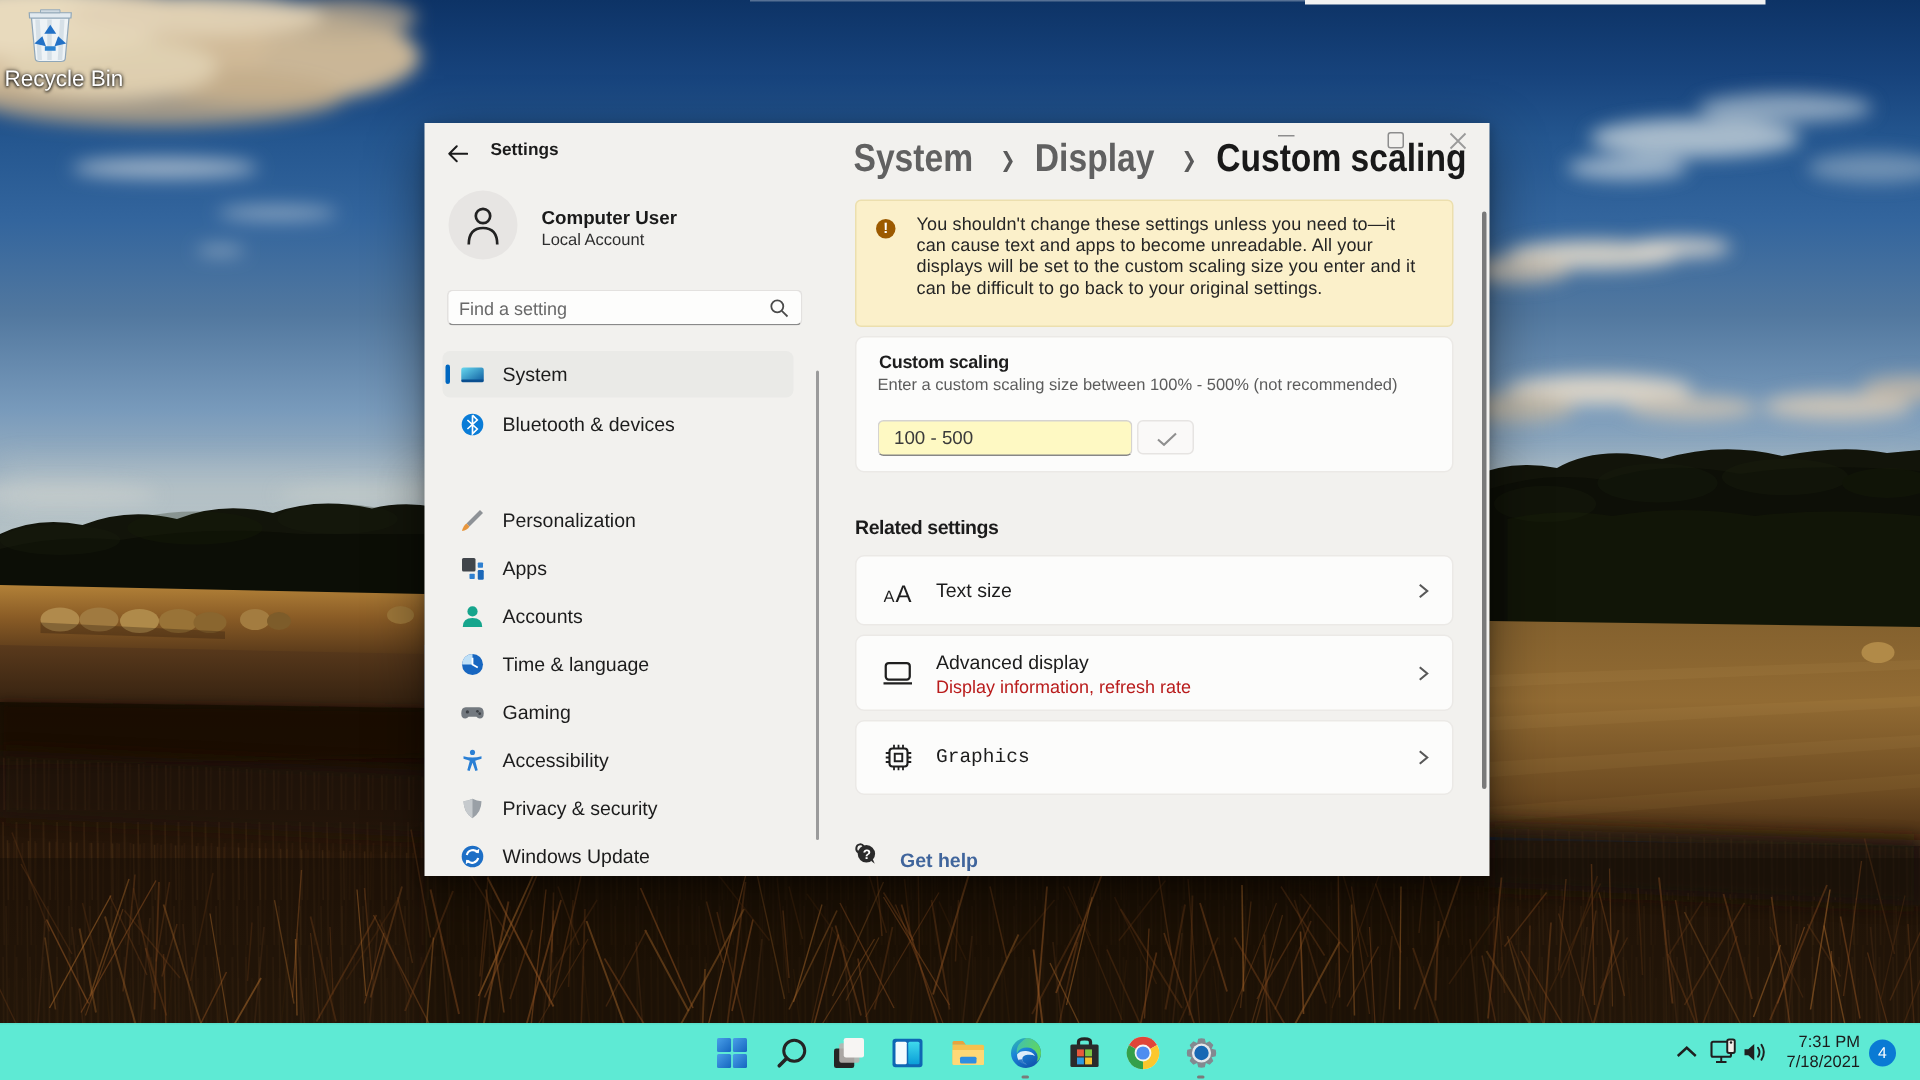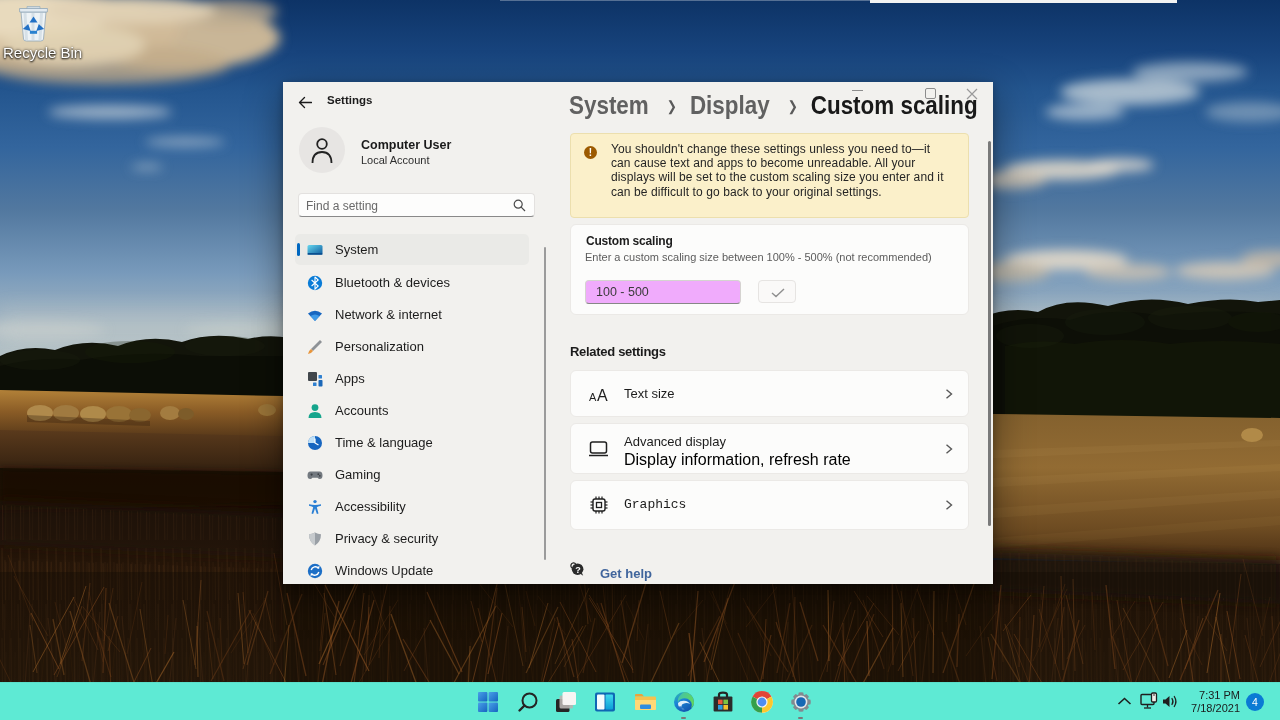--- a/index.html
+++ b/index.html
@@ -455,27 +455,20 @@
       </svg>
   <div class="navtxt">System</div>
 </div>
 <div class="abs" style="left:12px;top:185px;width:234px;height:31px;">
   <svg class="navic" viewBox="0 0 16 16">
         <circle cx="8" cy="8" r="7.2" fill="#0a7cd7"></circle>
         <path d="M8,1.8 L8,14.2 L11.2,11 L4.6,5 M8,1.8 L11.2,5 L4.6,11" stroke="#fff" stroke-width="1.1" fill="none"></path>
       </svg>
   <div class="navtxt">Bluetooth &amp; devices</div>
 </div>
-<div class="abs" style="left:12px;top:217px;width:234px;height:31px;">
-  <svg class="navic" viewBox="0 0 16 16">
-        <path d="M8,14 L1,6.5 Q8,1 15,6.5 Z" fill="#1766c0"></path>
-        <path d="M8,14 L3.5,9 Q8,5.8 12.5,9 Z" fill="#3f9ae8"></path>
-      </svg>
-  <div class="navtxt">Network &amp; internet</div>
-</div>
 <div class="abs" style="left:12px;top:249px;width:234px;height:31px;">
   <svg class="navic" viewBox="0 0 16 16">
         <path d="M13,1 L15,3 L6,12 L4,10 Z" fill="#8e9296"></path>
         <path d="M4,10 L6,12 Q4.5,14.5 1,15 Q1.8,11.5 4,10 Z" fill="#e8963c"></path>
       </svg>
   <div class="navtxt">Personalization</div>
 </div>
 <div class="abs" style="left:12px;top:281px;width:234px;height:31px;">
   <svg class="navic" viewBox="0 0 16 16">
         <rect x="1" y="1" width="9" height="9" rx="1" fill="#41464b"></rect>
@@ -546,21 +539,21 @@
 <div class="abs" style="left:642px;top:5.5px;width:9px;height:9px;border:1.2px solid #8d8d8d;border-radius:2px;"></div>
 <svg class="abs" style="left:683px;top:6px" width="12" height="12" viewBox="0 0 12 12">
       <path d="M1,1 L11,11 M11,1 L1,11" stroke="#9a9a9a" stroke-width="1.2"></path>
     </svg>
 <div class="abs" style="left:287px;top:51px;width:399px;height:85px;box-sizing:border-box;background:#fbf0ca;border:1px solid #ecdfae;border-radius:4px;"></div>
 <div class="abs" style="left:301px;top:64px;width:13px;height:13px;border-radius:50%;background:#9c5a00;color:#fff;font-size:10px;font-weight:700;text-align:center;line-height:13px;">!</div>
 <div class="abs" style="left:328px;top:60px;font-size:12px;line-height:14.2px;color:#252525;letter-spacing:0.1px;">You shouldn't change these settings unless you need to—it<br>can cause text and apps to become unreadable. All your<br>displays will be set to the custom scaling size you enter and it<br>can be difficult to go back to your original settings.</div>
 <div class="abs card" style="top:142px;height:91px;"></div>
 <div class="abs" style="left:303px;top:152px;font-size:12px;font-weight:700;letter-spacing:-0.2px;color:#1d1d1d;">Custom scaling</div>
 <div class="abs" style="left:302px;top:169px;font-size:11px;color:#5c5c5c;">Enter a custom scaling size between 100% - 500% (not recommended)</div>
-<div class="abs" style="left:302px;top:198px;width:156px;height:24px;box-sizing:border-box;background:#f0abfc;border:1px solid #d5d3d0;border-bottom:1.5px solid #878787;border-radius:4px;">
+<div class="abs" style="left:302px;top:198px;width:170px;height:24px;box-sizing:border-box;background:#fef9c3;border:1px solid #d5d3d0;border-bottom:1.5px solid #878787;border-radius:4px;">
       <div style="position:absolute;left:10px;top:4px;font-size:12.5px;color:#3b3b3b;">100 - 500</div>
     </div>
 <div class="abs" style="left:475px;top:198px;width:38px;height:23px;box-sizing:border-box;background:#faf9f8;border:1px solid #e6e4e2;border-radius:4px;">
   <svg style="position:absolute;left:12px;top:7px" width="14" height="10" viewBox="0 0 14 10">
         <path d="M1,5 L5,8.5 L13,1" stroke="#8f8f8f" stroke-width="1.4" fill="none"></path>
       </svg>
 </div>
 <div class="abs" style="left:287px;top:262px;font-size:13px;font-weight:700;letter-spacing:-0.3px;color:#1b1b1b;">Related settings</div>
 <div class="abs card" style="top:288px;height:47px;">
   <svg class="navic" style="left:18px;width:22px;height:17px;margin-top:-8px;" viewBox="0 0 22 17">
@@ -571,21 +564,21 @@
   <svg class="chev" viewBox="0 0 8 10">
         <path d="M1.5,0.8 L6.5,5 L1.5,9.2" stroke="#585858" stroke-width="1.4" fill="none"></path>
       </svg>
 </div>
 <div class="abs card" style="top:341px;height:51px;">
   <svg class="navic" style="left:17px;width:21px;height:16px;margin-top:-8px;" viewBox="0 0 21 16">
         <rect x="2.5" y="1" width="16" height="11" rx="2" fill="none" stroke="#1f1f1f" stroke-width="1.5"></rect>
         <line x1="1" y1="14.5" x2="20" y2="14.5" stroke="#1f1f1f" stroke-width="1.5"></line>
       </svg>
   <div class="navtxt" style="left:53px;margin-top:-15px;">Advanced display</div>
-  <div class="navtxt" style="left:53px;margin-top:2px;font-size:16px;color:#000000;">Display information, refresh rate</div>
+  <div class="navtxt" style="left:53px;margin-top:2px;font-size:12px;color:#b91c1c;">Display information, refresh rate</div>
   <svg class="chev" viewBox="0 0 8 10">
         <path d="M1.5,0.8 L6.5,5 L1.5,9.2" stroke="#585858" stroke-width="1.4" fill="none"></path>
       </svg>
 </div>
 <div class="abs card" style="top:398px;height:50px;font-family:Liberation Mono, monospace;">
   <svg class="navic" style="left:18px;width:20px;height:20px;margin-top:-10px;" viewBox="0 0 20 20">
         <rect x="4" y="4" width="12" height="12" rx="2" fill="none" stroke="#1f1f1f" stroke-width="1.4"></rect>
         <rect x="7.5" y="7.5" width="5" height="5" fill="none" stroke="#1f1f1f" stroke-width="1.3"></rect>
         <g stroke="#1f1f1f" stroke-width="1.2">
           <line x1="7" y1="4" x2="7" y2="1.5"></line>

